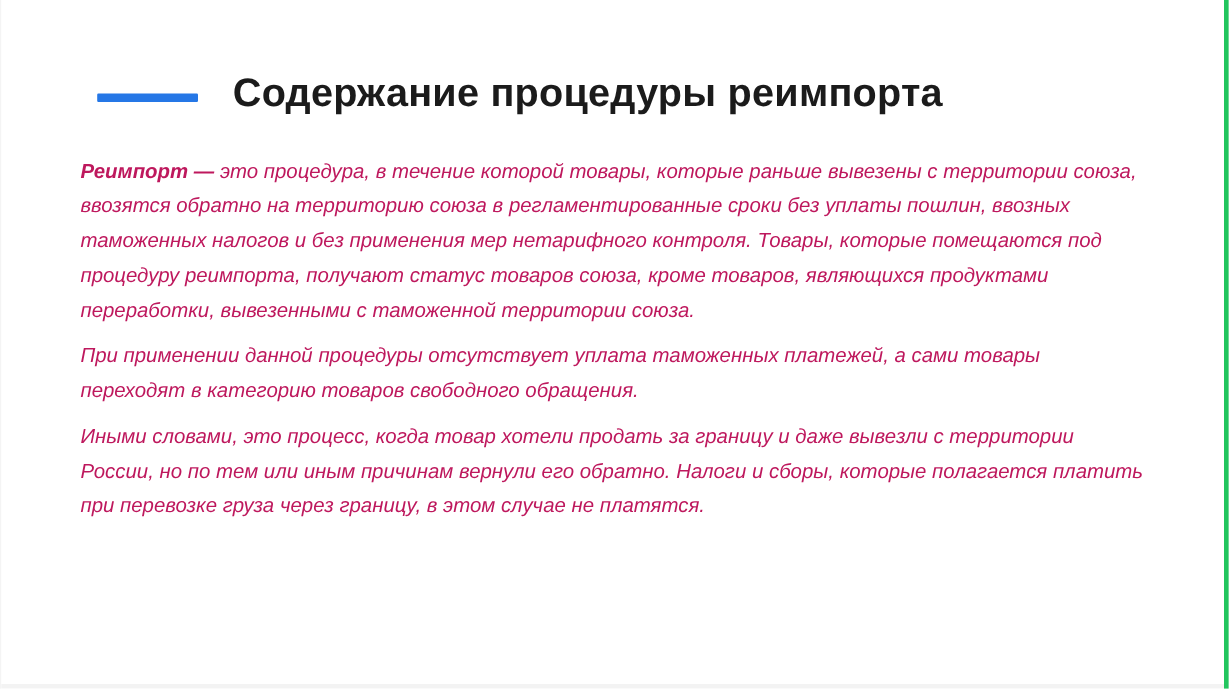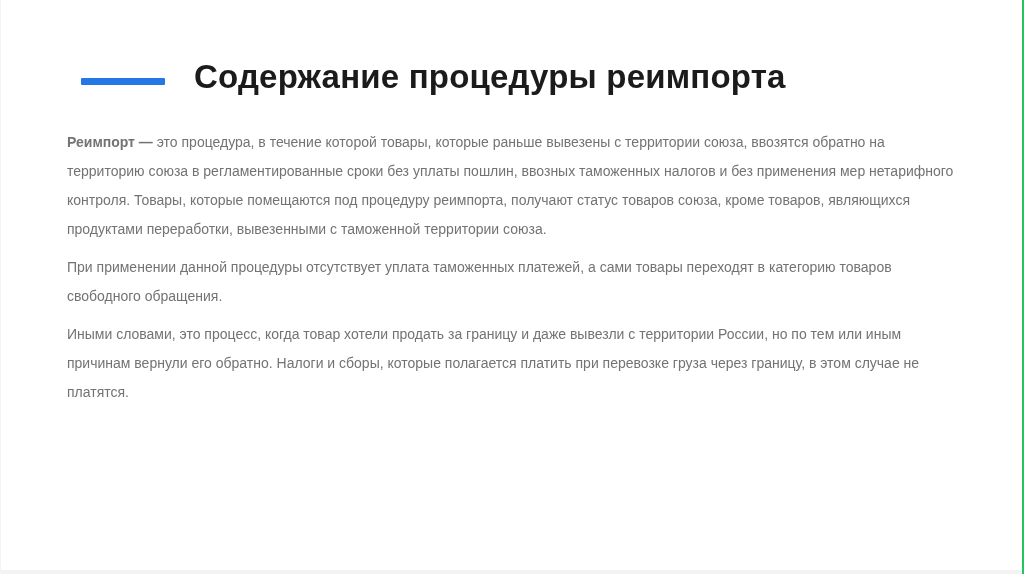--- a/index.html
+++ b/index.html
@@ -9,21 +9,21 @@
   }
   .slide {
     position: relative;
     width: 1024px;
     height: 574px;
     background: #ffffff;
     box-sizing: border-box;
     overflow: hidden;
     font-family: "Liberation Sans", sans-serif;
     border-left: 1px solid #f4f4f4;
-    border-right: 2px solid #22c55e;
+    border-right: 4px solid #22c55e;
   }
   .slide-bottom-edge {
     position: absolute;
     left: 0;
     bottom: 0;
     width: 100%;
     height: 4px;
     background: #f3f3f3;
   }
   .header {
@@ -44,23 +44,24 @@
     font-size: 33px;
     line-height: 40px;
     font-weight: 700;
     color: #1b1b1b;
     letter-spacing: 0.2px;
     white-space: nowrap;
   }
   .body-text {
     box-sizing: border-box;
     padding: 31px 62px 0 66px;
-    font-size: 14px;
+    font-size: 17px;
     line-height: 29px;
-    color: #737373;
+    color: #be185d;
+    font-style: italic;
   }
   .body-text p {
     margin: 0 0 9px 0;
   }
   .lead-bold {
     font-weight: 700;
   }
 </style>
 </head>
 <body>

